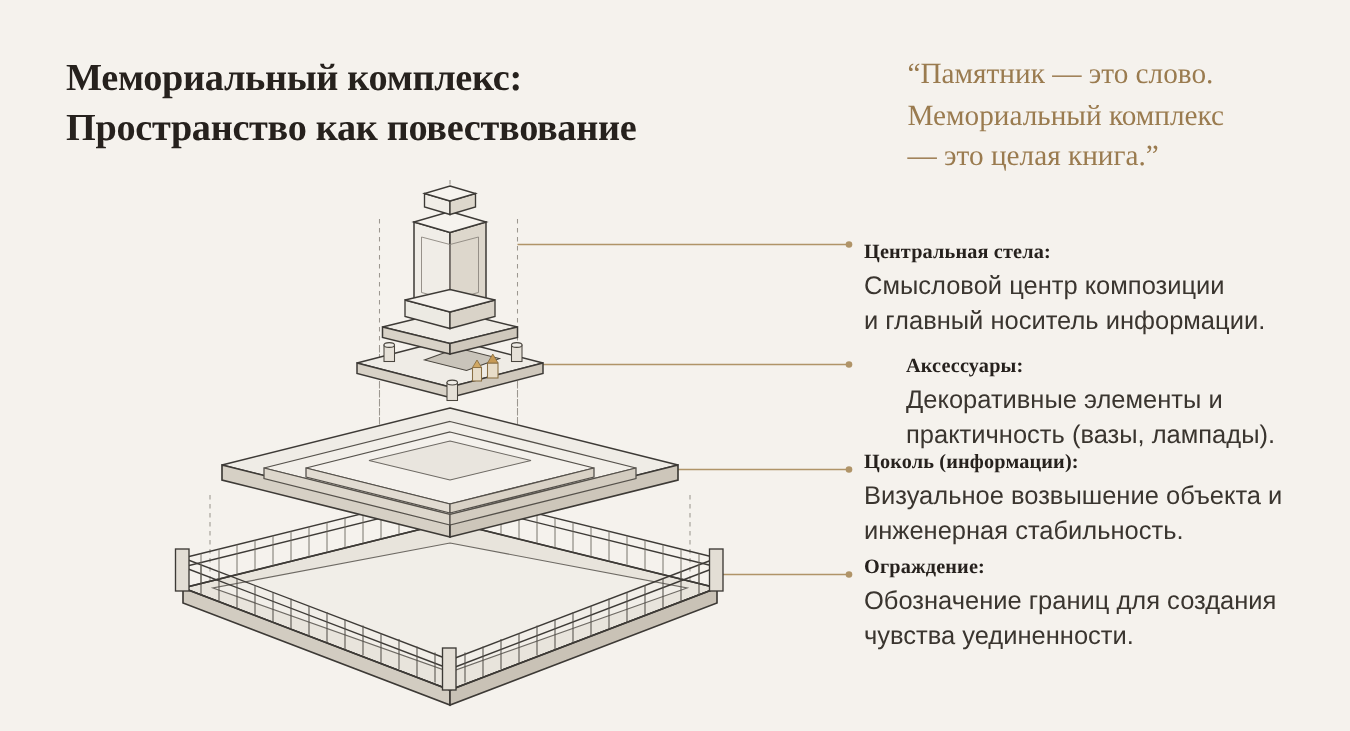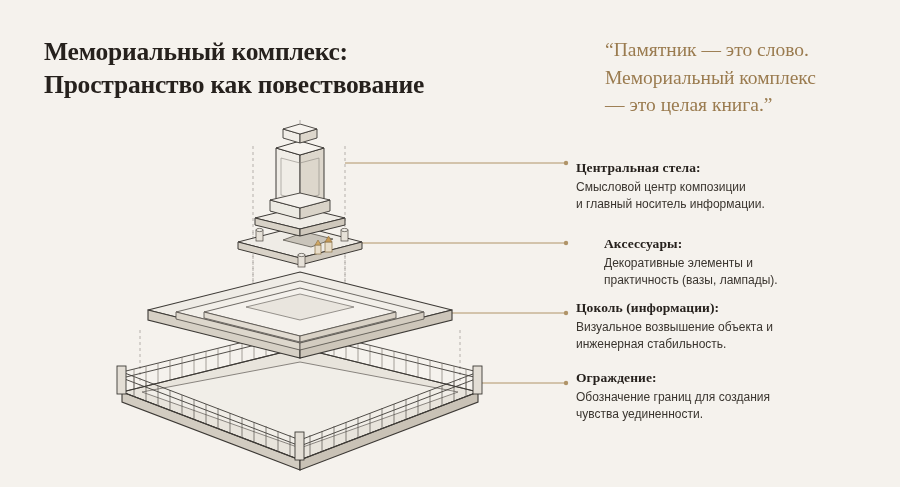--- a/index.html
+++ b/index.html
@@ -61,21 +61,21 @@
   .callout-title {
     font-family: Liberation Serif, serif;
     font-weight: bold;
     font-size: 13.5px;
     color: #26211d;
     margin: 0 0 3px 0;
     letter-spacing: 0.1px;
   }
   .callout-text {
     font-family: "Liberation Sans", sans-serif;
-    font-size: 12px;
+    font-size: 17px;
     line-height: 1.38;
     color: #3a352f;
   }
   .callout-text span { display: block; white-space: nowrap; }
 
   #callout-0 { top: 160px; }
   #callout-1 { top: 236px; margin-left: 28px; }
   #callout-2 { top: 300px; }
   #callout-3 { top: 370px; }
 

